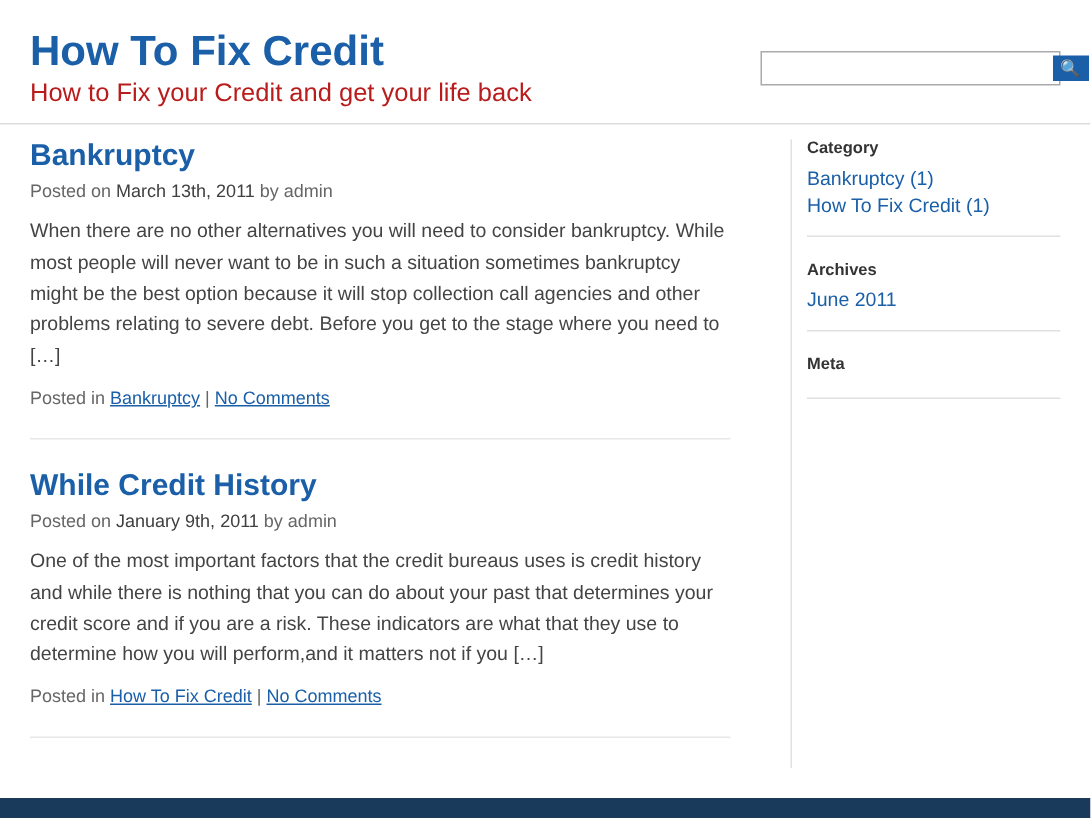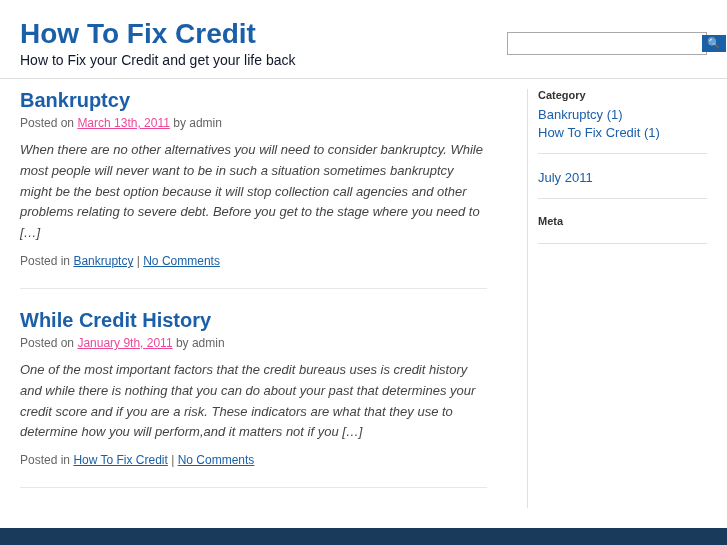--- a/index.html
+++ b/index.html
@@ -13,22 +13,22 @@
       justify-content: space-between;
       align-items: center;
     }
     #header .site-title {
       font-size: 28px;
       font-weight: bold;
       color: #1a5fa8;
       text-decoration: none;
     }
     #header .site-subtitle {
-      font-size: 14px;
-      color: #0f172a;
+      font-size: 17px;
+      color: #b91c1c;
       margin-top: 2px;
     }
     .search-box {
       display: flex;
       align-items: center;
       border: 1px solid #aaa;
       padding: 2px 4px;
       width: 200px;
       background: #fff;
     }
@@ -75,29 +75,27 @@
       color: #1a5fa8;
       font-weight: bold;
       margin-bottom: 4px;
     }
     .post-meta {
       font-size: 12px;
       color: #666;
       margin-bottom: 10px;
     }
     .post-meta a {
-      color: #ec4899;
-      text-decoration: underline;
+      color: #404040;
     }
     .post-excerpt {
       font-size: 13px;
       color: #444;
       line-height: 1.6;
       margin-bottom: 10px;
-      font-style: italic;
     }
     .post-footer {
       font-size: 12px;
       color: #666;
     }
     .post-footer a {
       color: #1a5fa8;
       text-decoration: underline;
     }
 
@@ -185,21 +183,22 @@
 
   <div id="sidebar">
 
     <div class="sidebar-section">
       <h3>Category</h3>
       <a><span>Bankruptcy</span> <span>(1)</span></a>
       <a><span>How To Fix Credit</span> <span>(1)</span></a>
     </div>
 
     <div class="sidebar-section">
-      <a>July 2011</a>
+      <h3>Archives</h3>
+      <a>June 2011</a>
     </div>
 
     <div class="sidebar-section">
       <h3>Meta</h3>
     </div>
 
   </div>
 </div>
 
 <div id="footer">

